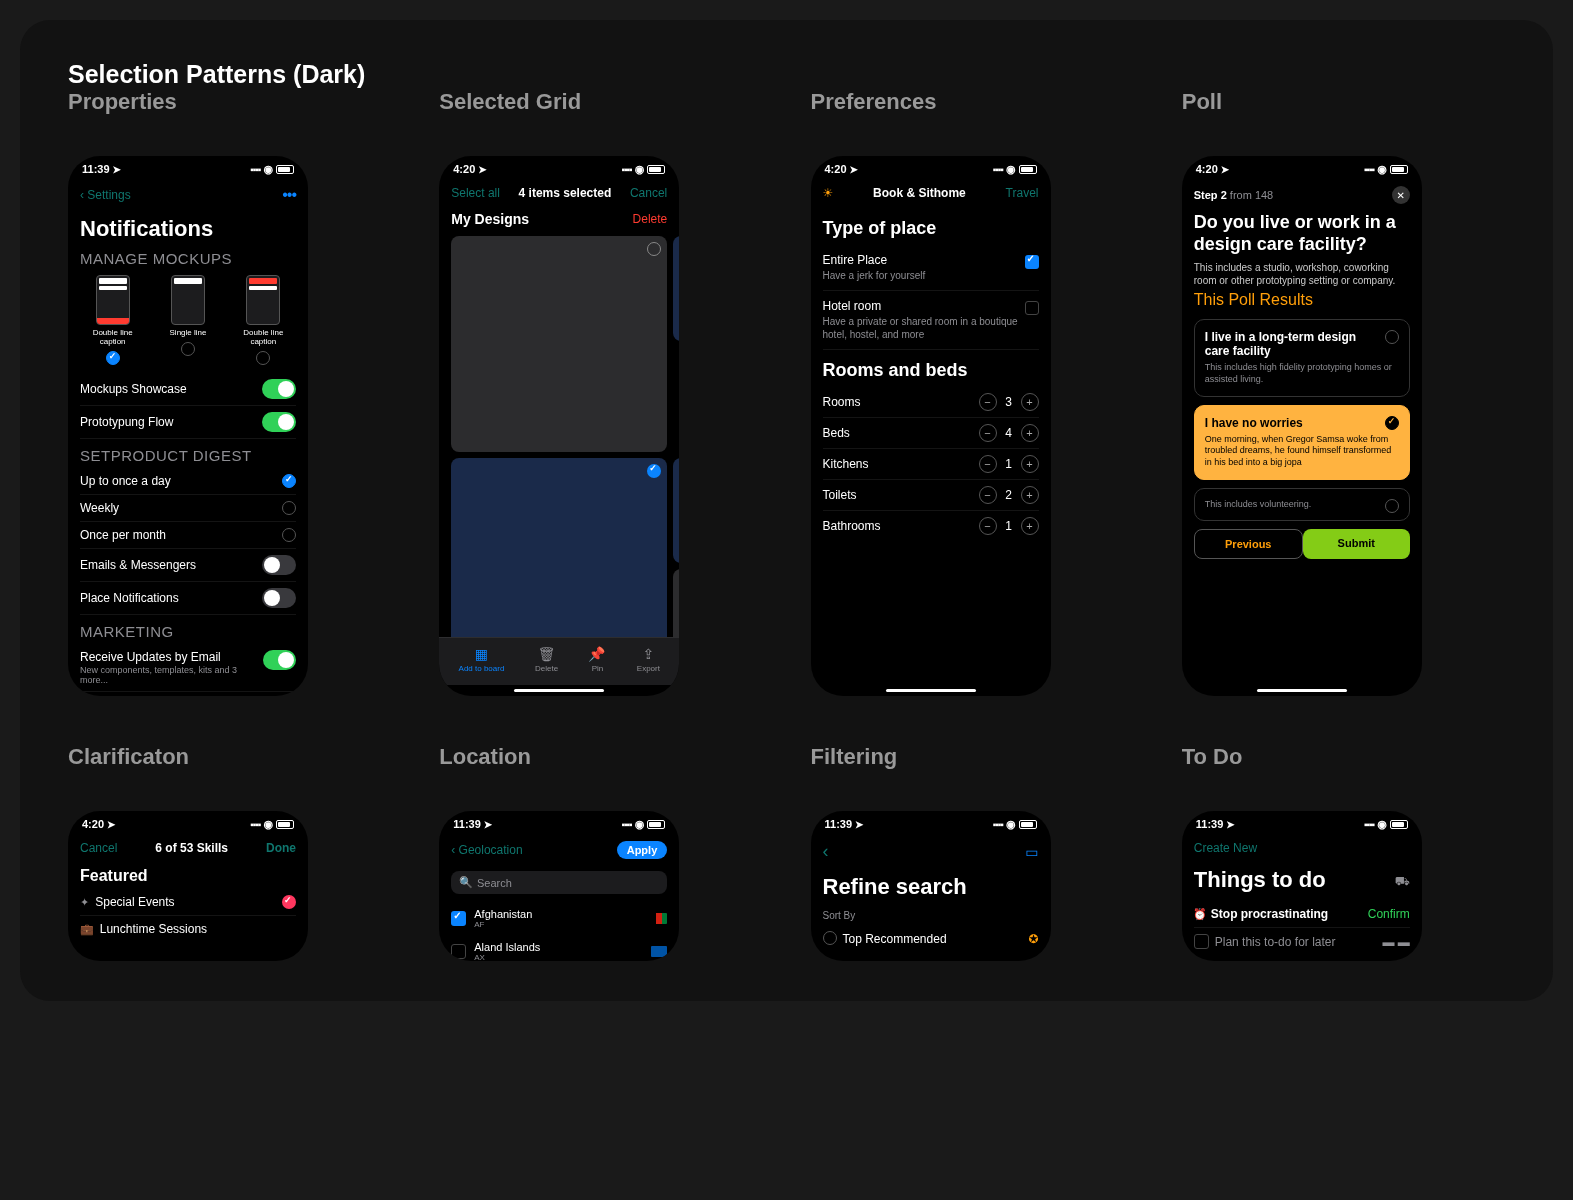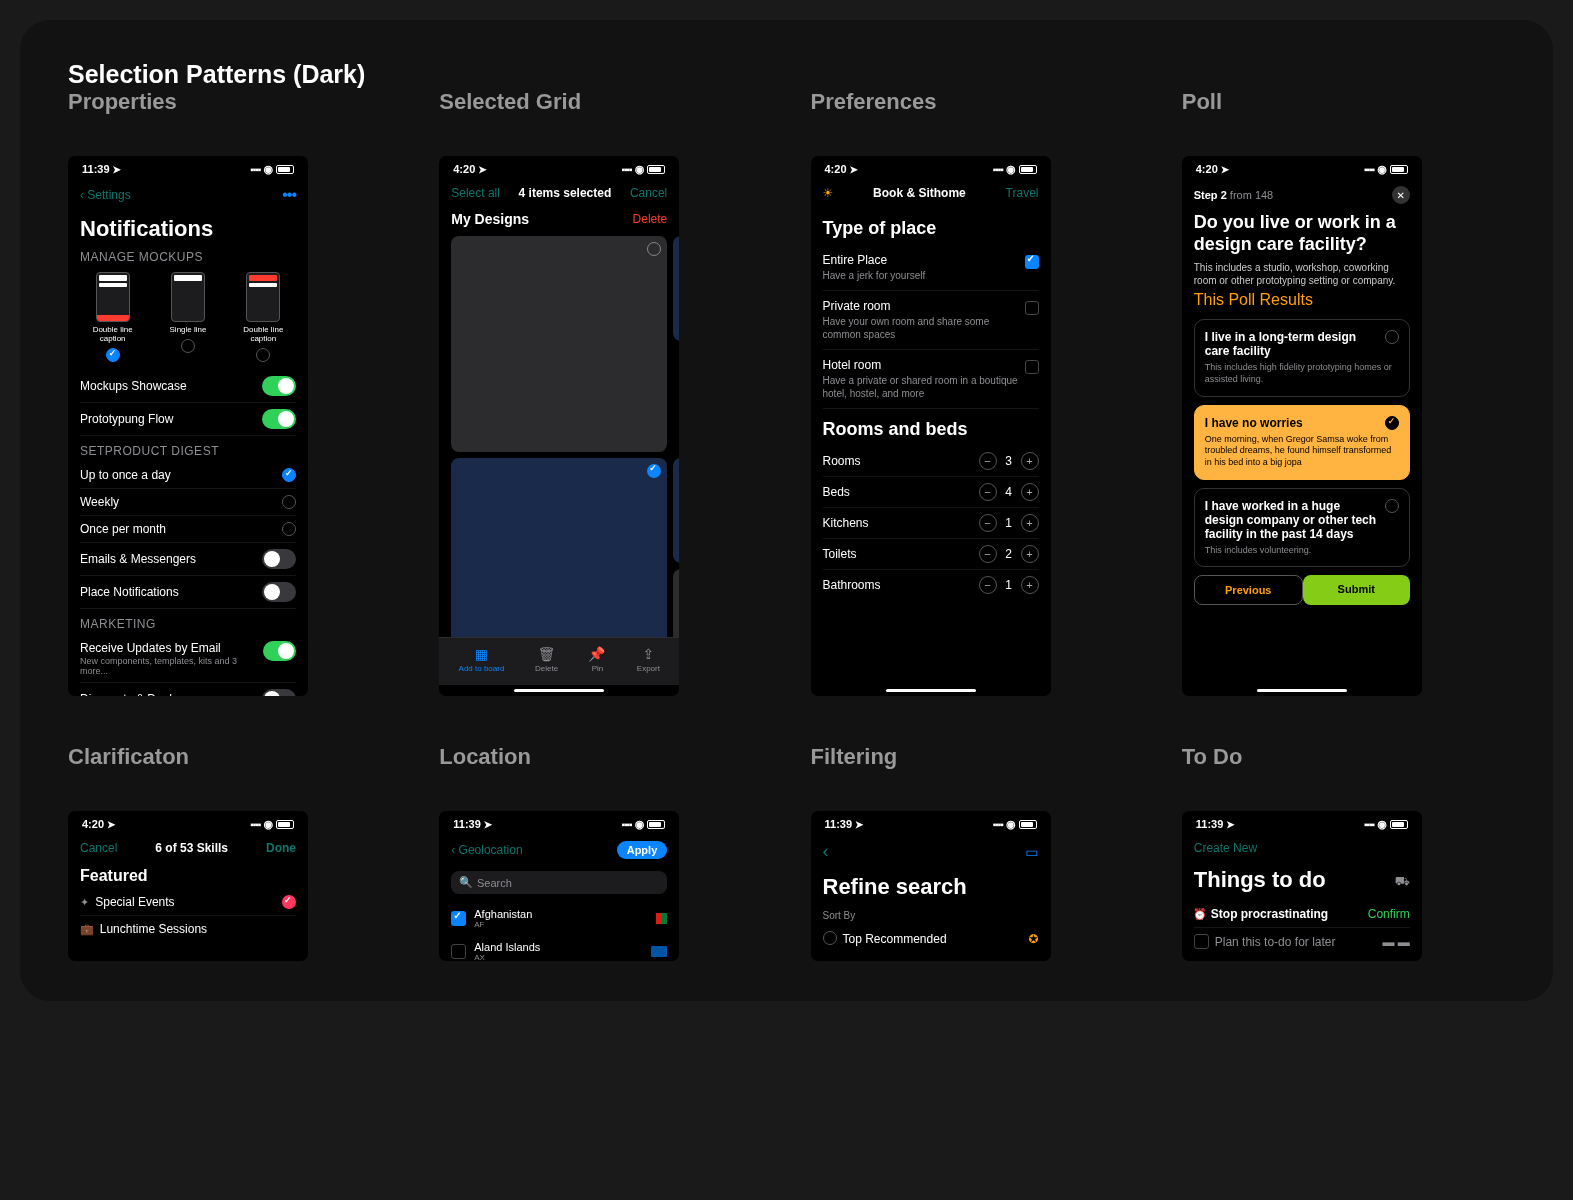--- a/index.html
+++ b/index.html
@@ -1,35 +1,35 @@
 <!DOCTYPE html>
 <html><head>
 <meta charset="utf-8">
 <style>
 * { box-sizing: border-box; margin: 0; padding: 0; font-family: -apple-system, "SF Pro Display", "Helvetica Neue", Arial, sans-serif; }
 body { background: #1a1a1a; padding: 20px; color: #fff; }
 .page { background: #121212; border-radius: 30px; padding: 40px 48px; }
 .page-title { font-size: 25px; font-weight: 700; }
 .grid { display: grid; grid-template-columns: repeat(4, 1fr); gap: 48px 48px; }
 .section-title { font-size: 22px; font-weight: 600; color: #999; margin-bottom: 18px; }
-.phone { width: 240px; height: 540px; background: #000; border-radius: 7px; overflow: hidden; position: relative; display: flex; flex-direction: column; margin-top: 41px; }
+.phone { width: 240px; height: 540px; background: #000; border-radius: 32px; overflow: hidden; position: relative; display: flex; flex-direction: column; margin-top: 41px; }
 .status-bar { height: 22px; padding: 4px 14px 0; display: flex; justify-content: space-between; align-items: center; font-size: 11px; font-weight: 600; }
 .status-right { display: flex; gap: 3px; align-items: center; }
 .sig { letter-spacing: -1px; font-size:10px;}
 .bat { width: 18px; height: 9px; border: 1px solid #fff; border-radius: 2px; position: relative; }
 .bat::after{content:"";position:absolute;left:1px;top:1px;width:12px;height:5px;background:#fff;border-radius:1px;}
 .loc-arrow { font-size: 10px; }
 .navbar { display: flex; justify-content: space-between; align-items: center; padding: 8px 12px; font-size: 12px; min-height:28px;}
 .blue { color: #0f766e; }
 .orange { color: #ff9f0a; }
 .red { color: #ff3b30; }
 .green { color: #30d158; }
 .content { flex: 1; overflow: hidden; padding: 0 12px; }
 .big-title { font-size: 22px; font-weight: 700; margin: 4px 0 8px; }
-.section-label { font-size: 12px; color: #8e8e93; text-transform: uppercase; margin: 8px 0 4px; letter-spacing: 0.5px;}
+.section-label { font-size: 15px; color: #8e8e93; text-transform: uppercase; margin: 8px 0 4px; letter-spacing: 0.5px;}
 .row { display: flex; justify-content: space-between; align-items: center; padding: 6px 0; font-size: 12px; border-bottom: 1px solid rgba(255,255,255,0.08); }
 .row:last-child { border-bottom: none; }
 .toggle { width: 34px; height: 20px; border-radius: 10px; position: relative; }
 .toggle.on { background: #30d158; }
 .toggle.off { background: #39393d; }
 .toggle::after { content: ""; position: absolute; width: 16px; height: 16px; background: #fff; border-radius: 50%; top: 2px; }
 .toggle.on::after { right: 2px; }
 .toggle.off::after { left: 2px; }
 .radio { width: 14px; height: 14px; border-radius: 50%; border: 1.5px solid #555; display:inline-block;}
 .radio.checked { background: #0a84ff; border-color: #0a84ff; position:relative;}
@@ -274,27 +274,20 @@
           <div class="section-h">Type of place</div>
           <div class="pref-row">
               <div>
                 <div class="pref-title">Entire Place</div>
                 <div class="pref-sub">Have a jerk for yourself</div>
               </div>
               <span class="check-sq on"></span>
             </div>
           <div class="pref-row">
               <div>
-                <div class="pref-title">Private room</div>
-                <div class="pref-sub">Have your own room and share some common spaces</div>
-              </div>
-              <span class="check-sq off"></span>
-            </div>
-          <div class="pref-row">
-              <div>
                 <div class="pref-title">Hotel room</div>
                 <div class="pref-sub">Have a private or shared room in a boutique hotel, hostel, and more</div>
               </div>
               <span class="check-sq off"></span>
             </div>
           <div class="section-h">Rooms and beds</div>
           <div class="row">
               <span>Rooms</span>
               <div class="stepper-row">
                 <span class="step-btn">−</span>
@@ -363,21 +356,20 @@
               <div class="poll-title">I live in a long-term design care facility</div>
               <div class="poll-sub gray2">This includes high fidelity prototyping homes or assisted living.</div>
             </div>
           <div class="poll-card sel">
               <span class="poll-radio"></span>
               <div class="poll-title">I have no worries</div>
               <div class="poll-sub">One morning, when Gregor Samsa woke from troubled dreams, he found himself transformed in his bed into a big jopa</div>
             </div>
           <div class="poll-card">
               <span class="poll-radio"></span>
-              <div class="poll-title">I have  worked in a huge design company or other tech facility in the past 14 days</div>
               <div class="poll-sub gray2">This includes volunteering.</div>
             </div>
           <div class="btn-row">
             <div class="btn outline">Previous</div>
             <div class="btn primary">Submit</div>
           </div>
         </div>
         <div class="home-indicator"></div>
       </div>
     </div>

